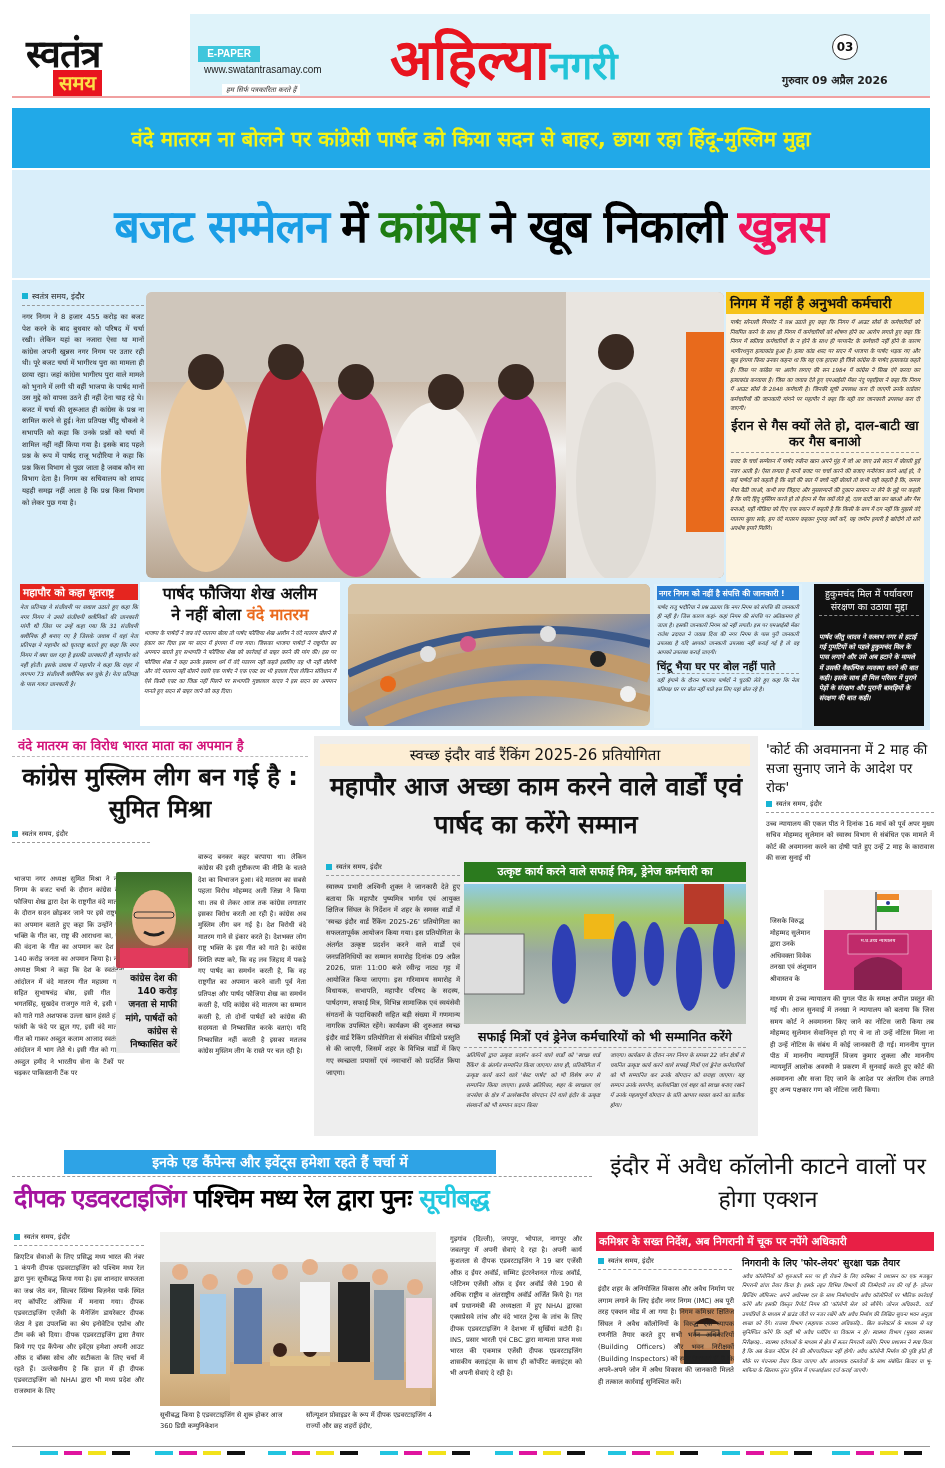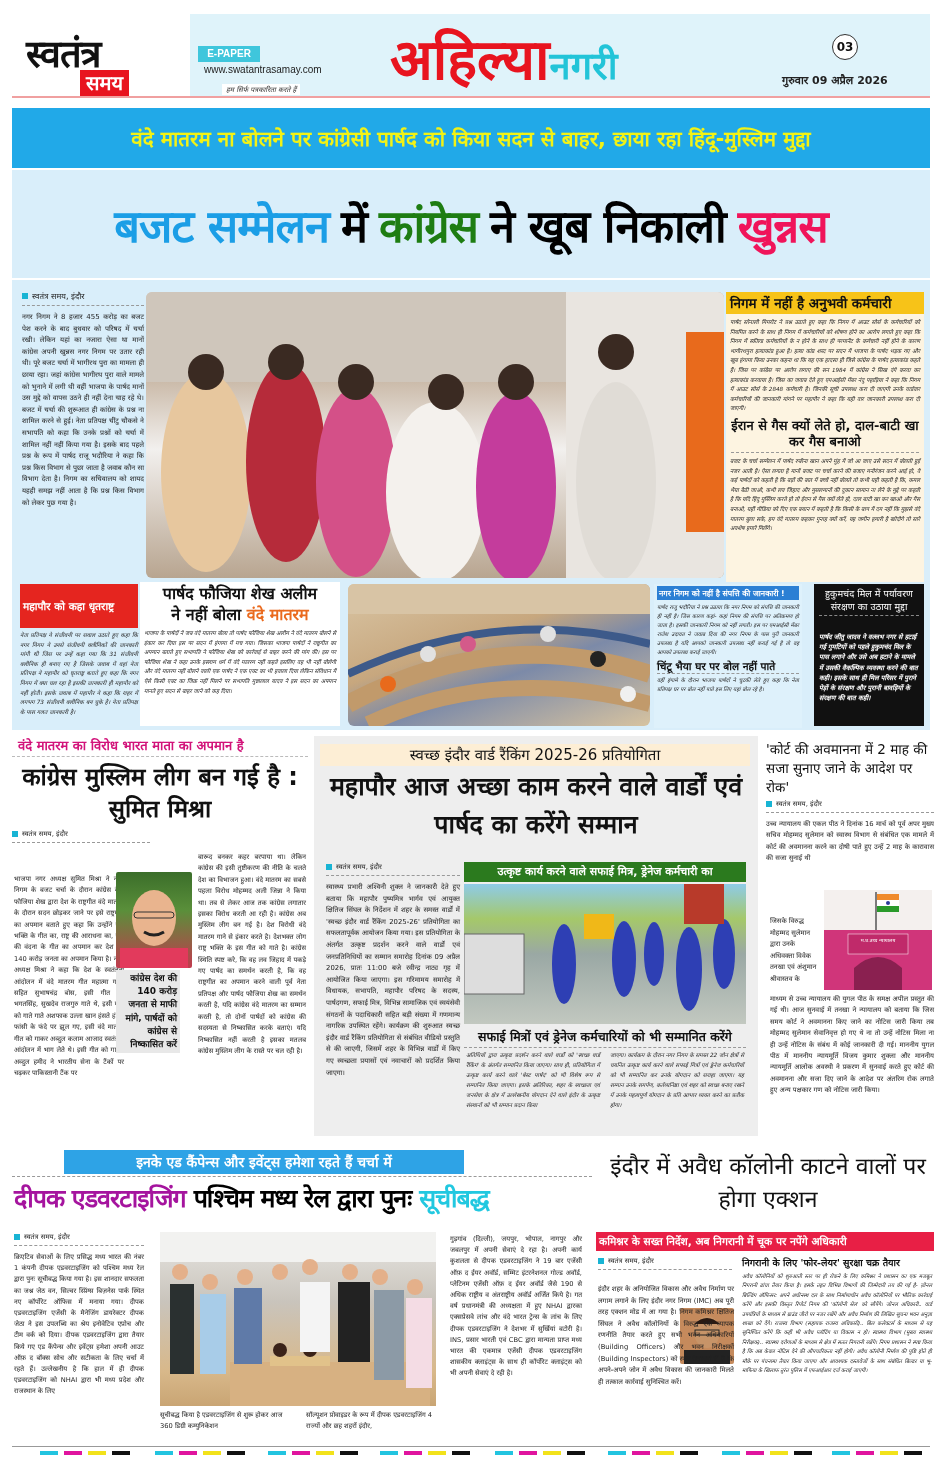--- a/index.html
+++ b/index.html
@@ -14,21 +14,21 @@
 .reg{display:flex;gap:6px}
 .reg span{width:18px;height:4px;display:block}
 </style>
 </head>
 <body>
 
 <div class="abs" style="left:0;top:0;width:945px;height:100px;background:#fff">
   <div class="abs" style="left:190px;top:14px;width:740px;height:82px;background:#dff3fa"></div>
   <div class="abs" style="left:26px;top:38px;width:120px;height:62px">
     <div class="serif" style="font-size:38px;font-weight:900;line-height:32px;color:#111;letter-spacing:-1px">स्वतंत्र</div>
-    <div style="display:inline-block;margin-left:54px;background:#e8141f;color:#ffffff;font-size:20px;font-weight:900;padding:0 6px;line-height:26px">समय</div>
+    <div style="display:inline-block;margin-left:27px;background:#e8141f;color:#fde047;font-size:20px;font-weight:900;padding:0 6px;line-height:26px">समय</div>
   </div>
   <div class="abs" style="left:198px;top:46px;width:62px;height:16px;background:#3fc6dc;color:#fff;font-size:10px;font-weight:bold;text-align:center;line-height:16px;font-family:'Liberation Sans',sans-serif">E-PAPER</div>
   <div class="abs" style="left:204px;top:64px;font-size:10px;color:#222;font-family:'Liberation Sans',sans-serif">www.swatantrasamay.com</div>
   <div class="abs" style="left:222px;top:84px;font-size:7px;font-style:italic;color:#333;background:#fff;padding:1px 4px">हम सिर्फ पत्रकारिता करते हैं</div>
   <div class="abs" style="left:390px;top:30px;white-space:nowrap">
     <span style="font-size:56px;font-weight:bold;color:#e8141f;line-height:60px">अहिल्या</span><span style="font-size:38px;font-weight:bold;color:#22c4d8">नगरी</span>
   </div>
   <div class="abs" style="left:832px;top:34px;width:26px;height:26px;border:1.5px solid #333;border-radius:50%;text-align:center;line-height:24px;font-size:12px;font-weight:bold;background:#fff">03</div>
   <div class="abs" style="left:782px;top:72px;font-size:11px;color:#222;font-weight:bold">गुरुवार 09 अप्रैल 2026</div>
   <div class="abs" style="left:12px;top:96px;width:918px;height:2px;background:#f0a0a0"></div>
@@ -76,21 +76,21 @@
 </div>
 
 <div class="abs" style="left:726px;top:292px;width:198px;height:290px;background:#fdf4e1;padding:0 4px">
   <div style="background:#f7c318;font-size:13.5px;font-weight:bold;color:#111;padding:2px 4px;margin:0 -4px 4px -4px;white-space:nowrap">निगम में नहीं है अनुभवी कर्मचारी</div>
   <div class="body-txt it" style="font-size:5.6px;line-height:9.6px">पार्षद सोनाली मिमरोट ने प्रश्न उठाते हुए कहा कि निगम में आउट सोर्स के कर्मचारियों को नियमित करने के साथ ही निगम में कर्मचारियों को शोषण होने का आरोप लगाते हुए कहा कि निगम में स्कील्ड कर्मचारियों के न होने के साथ ही परमानेंट के कर्मचारी नहीं होने के कारण भागीरथपुरा हत्याकांड हुआ है। हत्या कांड शब्द पर सदन में भाजपा के पार्षद भड़क गए और खूब हंगामा किया उनका कहना था कि यह एक हादसा ही जिसे कांग्रेस के पार्षद हत्याकांड कहते हैं। जिस पर कांग्रेस पर आरोप लगाए की सन 1984 में कांग्रेस ने सिख दंगे करवा कर हत्याकांड करवाया है। जिस का जवाब देते हुए एमआईसी मेंबर नंदु पहाड़िया ने कहा कि निगम में आउट सोर्स के 2848 कर्मचारी है। जिनकी सूची उपलब्ध करा दी जाएगी उनके वार्डवार कर्मचारियों की जानकारी मांगने पर महापौर ने कहा कि यही वार जानकारी उपलब्ध करा दी जाएगी।</div>
   <div style="font-size:13px;line-height:16px;font-weight:bold;text-align:center;margin:4px 1px;border-bottom:1px dashed #999;padding-bottom:2px">ईरान से गैस क्यों लेते हो, दाल-बाटी खा कर गैस बनाओ</div>
   <div class="body-txt it" style="font-size:5.6px;line-height:9.6px">बजट के चर्चा सम्मेलन में पार्षद रुबीना खान अपने मुंह में जो आ जाए उसे सदन में बोलती हुई नजर आती है। ऐसा लगता है मानों बजट पर चर्चा करने की बजाए मनोरंजन करने आई हो, वे कई पार्षदों को कहती है कि बड़ों की बात में बच्चें नहीं बोलते तो कभी यही कहती है कि, कमल भैया बैठी जाओ, कभी लव जिहाद और मुसलमानों की दुकान सामान ना लेने के मुद्दे पर कहती है कि यदि हिंदु मुस्लिम करते हो तो ईरान से गैस क्यों लेते हो, दाल बाटी खा कर खाओ और गैस बनाओ, यहीं मीडिया को दिए एक बयान में कहती है कि किसी के बाप में दम नहीं कि मुझसे वंदे मातरम बुला सके, हम वंदे मातरम कहकर गुनाह क्यों करें, यह जमीन हमारी है खोदोगे तो सारे अवशेष हमारे मिलेंगे।</div>
 </div>
 
 <div class="abs" style="left:20px;top:584px;width:118px">
-  <div style="background:#e5251f;color:#fff;font-size:10.5px;font-weight:bold;padding:15px 3px;white-space:nowrap">महापौर को कहा धृतराष्ट्र</div>
+  <div style="background:#e5251f;color:#fff;font-size:10.5px;font-weight:bold;padding:1px 3px;white-space:nowrap">महापौर को कहा धृतराष्ट्र</div>
   <div class="body-txt it" style="font-size:5.8px;line-height:9.6px;margin-top:3px">नेता प्रतिपक्ष ने संजीवनी पर सवाल उठाते हुए कहा कि नगर निगम ने उनसे संजीवनी क्लीनिकों की जानकारी मांगी थी जिस पर उन्हें कहा गया कि 31 संजीवनी क्लीनिक ही बनाए गए है जिसके जवाब में वहां नेता प्रतिपक्ष ने महापौर को धृतराष्ट्र बताते हुए कहा कि नगर निगम में क्या चल रहा है इसकी जानकारी ही महापौर को नहीं होती। इसके जवाब में महापौर ने कहा कि शहर में लगभग 73 संजीवनी क्लीनिक बन चुके है। नेता प्रतिपक्ष के पास गलत जानकारी है।</div>
 </div>
 
 <div class="abs" style="left:140px;top:582px;width:200px;height:144px;background:#fff;padding:2px 4px">
   <div style="font-size:16px;font-weight:bold;text-align:center;line-height:20px;font-family:'DejaVu Sans',sans-serif">पार्षद फौजिया शेख अलीम</div>
   <div style="font-size:16px;font-weight:bold;text-align:center;line-height:22px">
     <span>ने नहीं बोला</span>
     <span style="color:#ea6a1e">वंदे मातरम</span>
   </div>
   <div class="body-txt it" style="font-size:5.6px;line-height:9.6px;margin-top:3px">भाजपा के पार्षदों ने जब वंदे मातरम बोला तो पार्षद फौजिया शेख अलीम ने वंदे मातरम बोलने से इंकार कर दिया इस पर सदन में हंगामा में मच गया। जिसका भाजपा पार्षदों ने राष्ट्रगीत का अपमान बताते हुए सभापति ने फौजिया शेख को कार्रवाई से बाहर करने की मांग की। इस पर फौजिया शेख ने कहा उनके इस्लाम धर्म में वंदे मातरम नहीं कहते इसलिए वह भी नहीं बोलेगी और वंदे मातरम नहीं बोलने वाली एक पार्षद ने एक एक्ट का भी हवाला दिया लेकिन संविधान में ऐसे किसी एक्ट का जिक्र नहीं मिलने पर सभापति मुन्नालाल यादव ने इस सदन का अपमान मानते हुए सदन से बाहर जाने को कह दिया।</div>
@@ -187,21 +187,21 @@
     <rect x="53" y="16" width="22" height="6" fill="#2a9a2a"></rect>
     <circle cx="64" cy="13" r="2" fill="#2a3a9a"></circle>
     <rect x="0" y="40" width="108" height="60" fill="#d0357a"></rect>
     <rect x="24" y="44" width="60" height="20" fill="#c02a6a" stroke="#fff" stroke-width="0.5"></rect>
     <text x="54" y="52" font-size="5" fill="#fff" text-anchor="middle">म.प्र.उच्च न्यायालय</text>
     <path d="M30 100 L30 78 Q54 56 78 78 L78 100 Z" fill="#8a2050"></path>
   </svg>
 </div>
 <div class="abs body-txt" style="left:770px;top:994px;width:164px;font-size:6.8px;line-height:11.4px">माध्यम से उच्च न्यायालय की युगल पीठ के समक्ष अपील प्रस्तुत की गई थी। आज सुनवाई में तनखा ने न्यायालय को बताया कि जिस समय कोर्ट ने अवमानना किए जाने का नोटिस जारी किया तब मोहम्मद सुलेमान सेवानिवृत्त हो गए थे ना तो उन्हें नोटिस मिला ना ही उन्हें नोटिस के संबंध में कोई जानकारी दी गई। माननीय युगल पीठ में माननीय न्यायमूर्ति विजय कुमार शुक्ला और माननीय न्यायमूर्ति आलोक अवस्थी ने प्रकरण में सुनवाई करते हुए कोर्ट की अवमानना और सजा दिए जाने के आदेश पर अंतरिम रोक लगाते हुए अन्य पक्षकार गण को नोटिस जारी किया।</div>
 
-<div class="abs" style="left:64px;top:1150px;width:400px;background:#2ea3e6;color:#fff;text-align:center;font-size:14px;font-weight:bold;line-height:24px">इनके एड कैंपेन्स और इवेंट्स हमेशा रहते हैं चर्चा में</div>
+<div class="abs" style="left:64px;top:1150px;width:432px;background:#2ea3e6;color:#fff;text-align:center;font-size:14px;font-weight:bold;line-height:24px">इनके एड कैंपेन्स और इवेंट्स हमेशा रहते हैं चर्चा में</div>
 <div class="abs" style="left:12px;top:1176px;width:580px;border-bottom:1px dashed #999"></div>
 <div class="abs" style="left:14px;top:1180px;width:580px;display:flex;gap:8px;white-space:nowrap;align-items:center">
   <span style="font-size:25px;font-weight:900;color:#a5149e;letter-spacing:-1px">दीपक एडवरटाइजिंग</span>
   <span style="font-size:25px;font-weight:900;color:#000;letter-spacing:-1px">पश्चिम मध्य रेल द्वारा पुनः</span>
   <span style="font-size:25px;font-weight:900;color:#22c8e0;letter-spacing:-1px">सूचीबद्ध</span>
 </div>
 <div class="abs" style="left:14px;top:1232px;width:130px">
   <div class="byline" style="font-size:7px">
       <span class="sq"></span>
       <span>स्वतंत्र समय, इंदौर</span>

